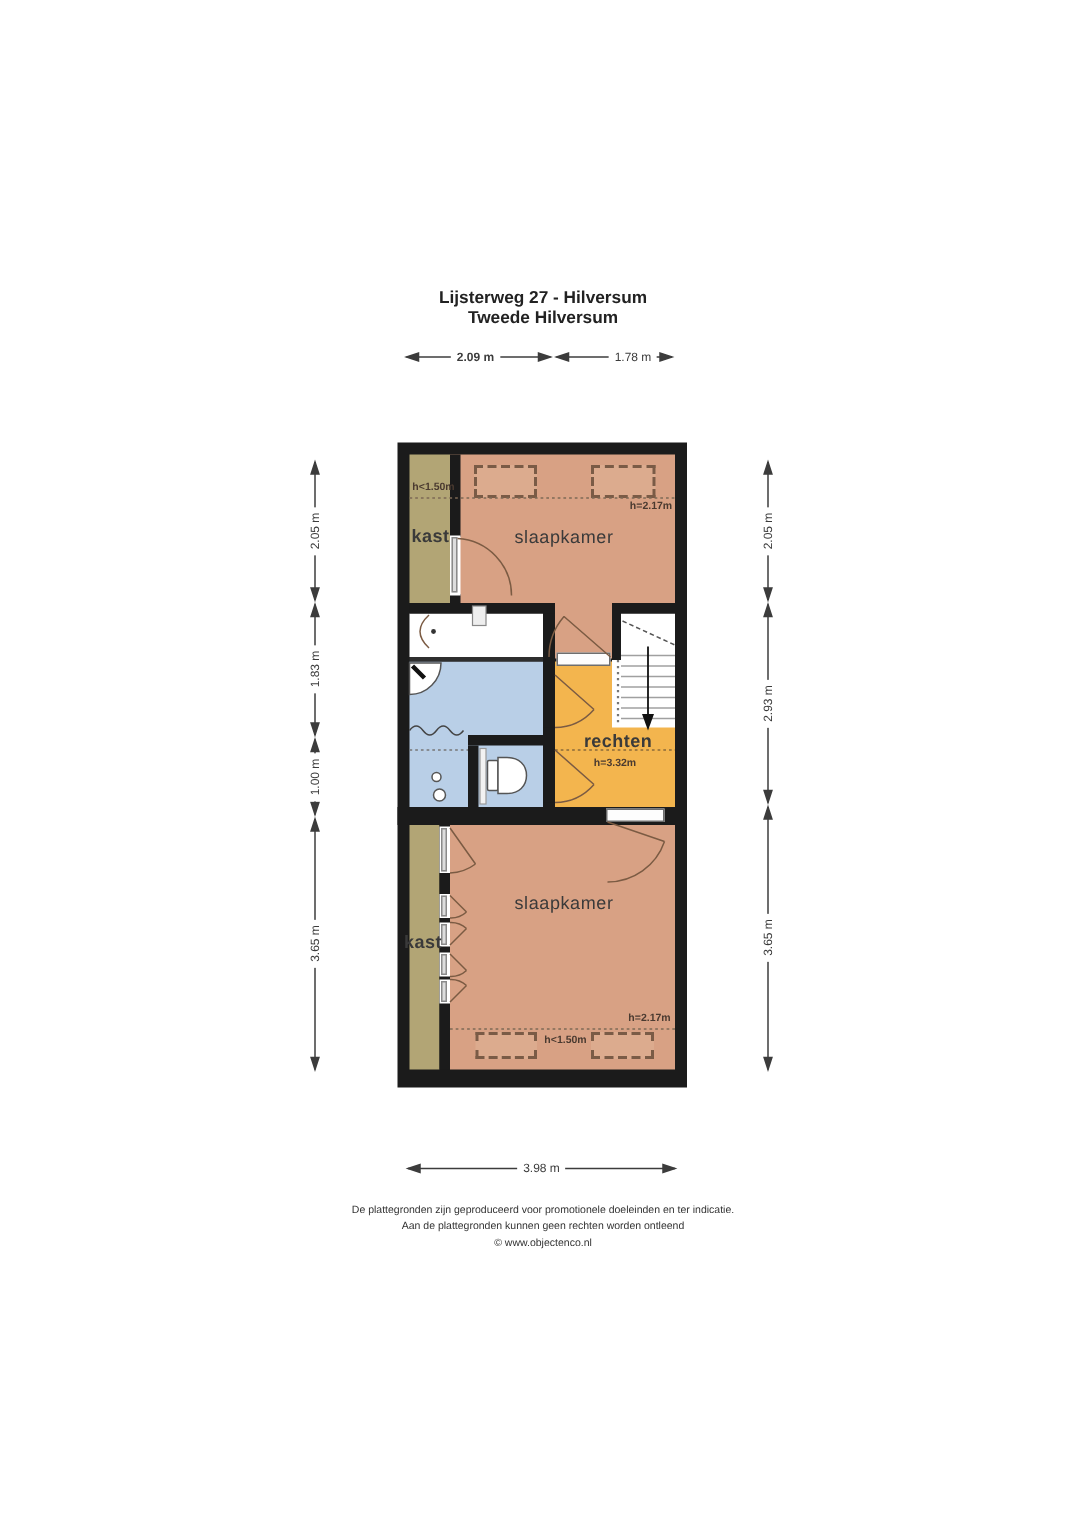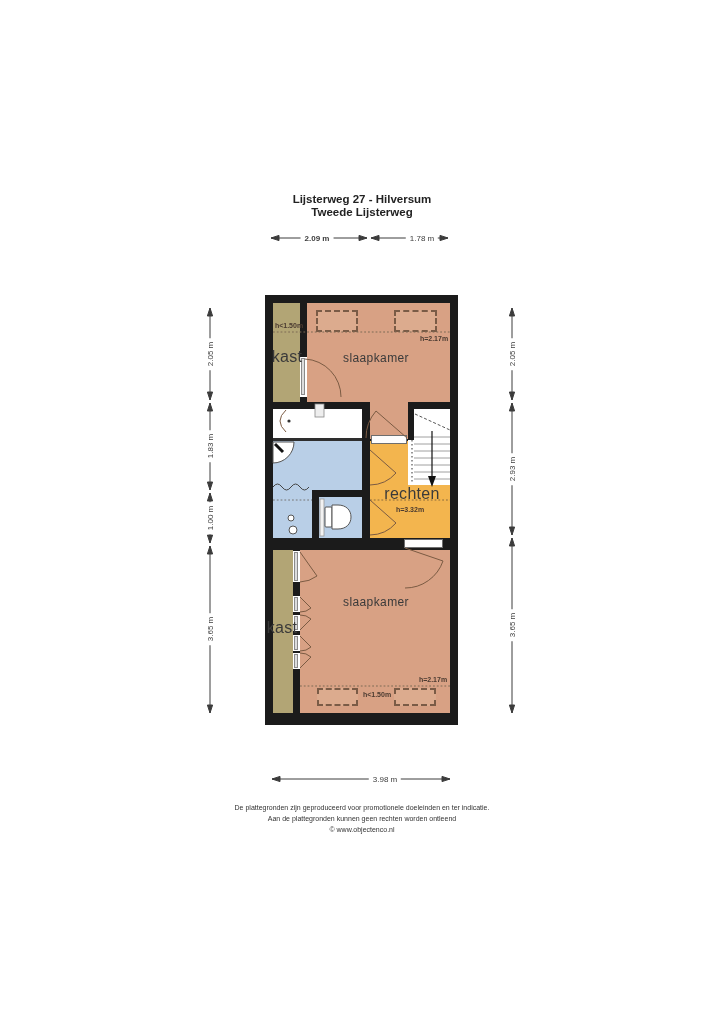--- a/index.html
+++ b/index.html
@@ -9,36 +9,36 @@
   .fill{position:absolute;z-index:1;}
   .wall{position:absolute;background:var(--wall);z-index:2;}
   .thinline{position:absolute;background:#2e2e2e;z-index:2;}
   .gap{position:absolute;background:#fff;z-index:3;}
   .leaf{position:absolute;background:#ddd;border:1px solid #8a8a8a;z-index:3;box-sizing:border-box;}
   .threshold{position:absolute;background:#fdfdfd;border:1px solid #6e6e6e;z-index:3;box-sizing:border-box;}
   .roofwin{position:absolute;border:2px dashed #7a5b46;background:#dcab8e;z-index:2;box-sizing:border-box;}
   .overlay{position:absolute;left:0;top:0;z-index:4;pointer-events:none;}
   .lbl{position:absolute;transform:translate(-50%,-50%);white-space:nowrap;z-index:5;
        color:var(--label);}
-  .room-lbl{font-size:16px;letter-spacing:.3px;}
+  .room-lbl{font-size:12px;letter-spacing:.3px;font-weight:bold;}
   .room-lbl-lg{font-size:12px;letter-spacing:.4px;}
   .h-lbl{font-size:7px;font-weight:bold;color:#4a3a30;}
   .dim-lbl{font-size:8px;color:var(--dimension);background:#fff;padding:0 4px;}
   .dim-lbl-v{transform:translate(-50%,-50%) rotate(-90deg);}
   .title-lbl{font-size:11.5px;font-weight:bold;color:#222;}
   .footer-lbl{font-size:7px;color:#333;}
   .wallbg{background:var(--wall);z-index:0;}
 </style>
 </head>
 <body>
 
 <div class="page">
 
   <div class="lbl title-lbl" style="left:362px;top:199px;">Lijsterweg 27 - Hilversum</div>
-  <div class="lbl title-lbl" style="left:362px;top:212px;">Tweede Lijsterweg</div>
+  <div class="lbl title-lbl" style="left:362px;top:212px;">Tweede Hilversum</div>
 
   <div class="abs wallbg" style="left:265px;top:295px;width:193px;height:430px;"></div>
 
   <div class="fill" style="left:273px;top:303px;width:27px;height:99px;background:var(--closet);"></div>
   <div class="fill" style="left:300px;top:303px;width:150px;height:99px;background:var(--bedroom);"></div>
   <div class="fill" style="left:370px;top:402px;width:38px;height:37px;background:var(--bedroom);"></div>
   <div class="fill" style="left:273px;top:409px;width:89px;height:29px;background:#ffffff;"></div>
   <div class="fill" style="left:273px;top:441px;width:89px;height:97px;background:var(--bathroom);"></div>
   <div class="fill" style="left:370px;top:441px;width:80px;height:97px;background:var(--landing);"></div>
   <div class="fill" style="left:414px;top:409px;width:36px;height:76px;background:#ffffff;"></div>
@@ -176,21 +176,21 @@
   <div class="lbl h-lbl" style="left:434px;top:338px;">h=2.17m</div>
   <div class="lbl room-lbl" style="left:412px;top:494px;">rechten</div>
   <div class="lbl h-lbl" style="left:410px;top:509px;">h=3.32m</div>
   <div class="lbl room-lbl-lg" style="left:376px;top:602px;">slaapkamer</div>
   <div class="lbl room-lbl" style="left:282px;top:628px;">kast</div>
   <div class="lbl h-lbl" style="left:433px;top:679px;">h=2.17m</div>
   <div class="lbl h-lbl" style="left:377px;top:694px;">h&lt;1.50m</div>
 
   <div class="lbl dim-lbl" style="left:317px;top:238px;font-weight:bold;">2.09 m</div>
   <div class="lbl dim-lbl" style="left:422px;top:238px;">1.78 m</div>
-  <div class="lbl dim-lbl" style="left:361px;top:779px;margin-left:24px;">3.98 m</div>
+  <div class="lbl dim-lbl" style="left:361px;top:779px;">3.98 m</div>
   <div class="lbl dim-lbl dim-lbl-v" style="left:210px;top:354px;">2.05 m</div>
   <div class="lbl dim-lbl dim-lbl-v" style="left:210px;top:446px;">1.83 m</div>
   <div class="lbl dim-lbl dim-lbl-v" style="left:210px;top:518px;">1.00 m</div>
   <div class="lbl dim-lbl dim-lbl-v" style="left:210px;top:629px;">3.65 m</div>
   <div class="lbl dim-lbl dim-lbl-v" style="left:512px;top:354px;">2.05 m</div>
   <div class="lbl dim-lbl dim-lbl-v" style="left:512px;top:469px;">2.93 m</div>
   <div class="lbl dim-lbl dim-lbl-v" style="left:512px;top:625px;">3.65 m</div>
 
   <div class="lbl footer-lbl" style="left:362px;top:807px;">De plattegronden zijn geproduceerd voor promotionele doeleinden en ter indicatie.</div>
   <div class="lbl footer-lbl" style="left:362px;top:818px;">Aan de plattegronden kunnen geen rechten worden ontleend</div>

